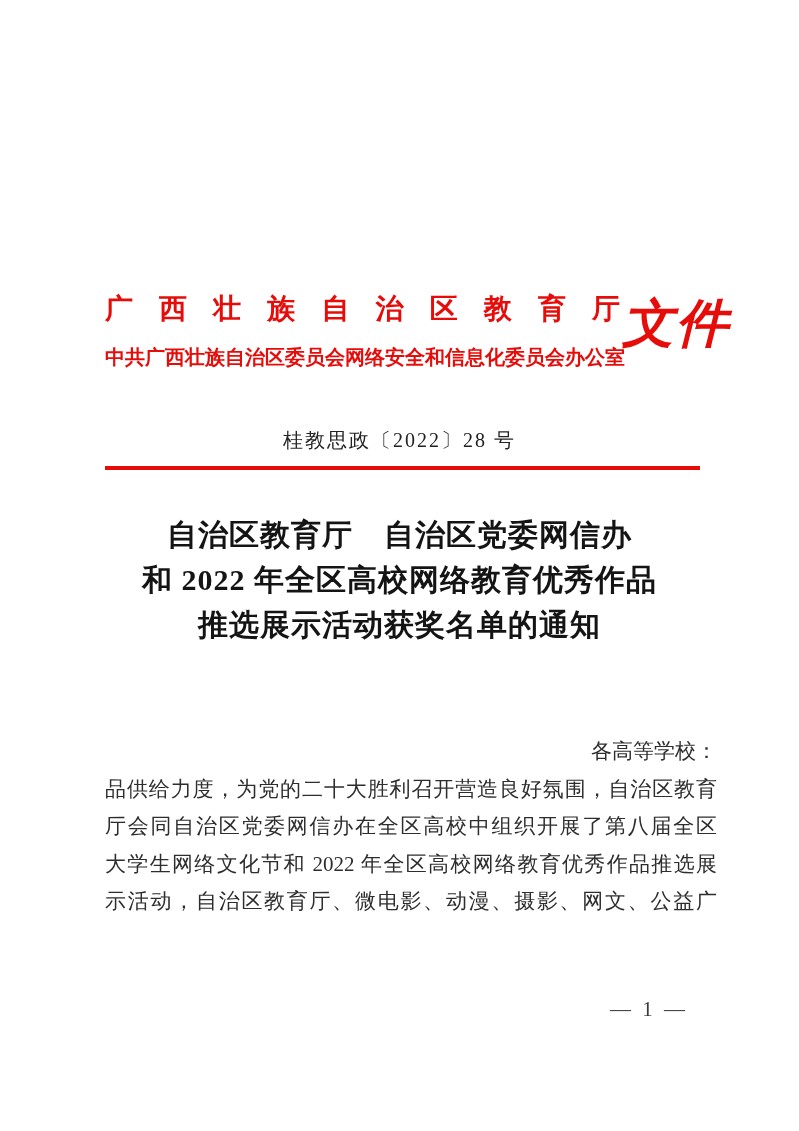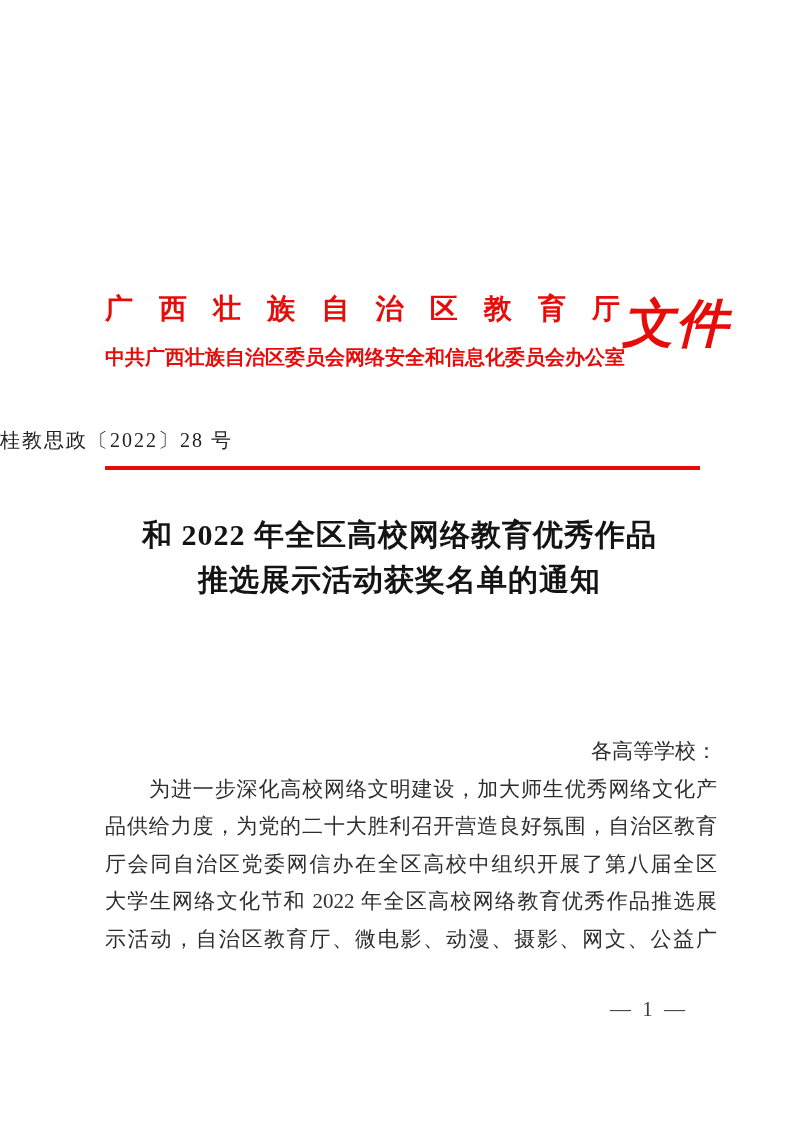--- a/index.html
+++ b/index.html
@@ -53,20 +53,21 @@
     color: var(--red, #e60c0a);
     line-height: 1.1;
   }
 
   
   .doc-number {
     position: absolute;
     left: 0;
     right: 0;
     top: 427px;
+    text-align: center;
     font-size: 20px;
     letter-spacing: 2px;
     color: #222222;
   }
 
   
   .red-line {
     position: absolute;
     left: 105px;
     top: 466px;
@@ -168,27 +169,27 @@
       <span>室</span>
     </div>
 
   <div class="doc-type">文件</div>
 
   <div class="doc-number">桂教思政〔2022〕28 号</div>
 
   <div class="red-line"></div>
 
   <div class="title-block">
+    <div class="title-line">自治区教育厅　自治区党委网信办</div>
     <div class="title-line">和 2022 年全区高校网络教育优秀作品</div>
     <div class="title-line">推选展示活动获奖名单的通知</div>
   </div>
 
   <div class="body-block">
     <div class="salutation">各高等学校：</div>
-    <div class="body-line indent">为进一步深化高校网络文明建设，加大师生优秀网络文化产</div>
     <div class="body-line">品供给力度，为党的二十大胜利召开营造良好氛围，自治区教育</div>
     <div class="body-line">厅会同自治区党委网信办在全区高校中组织开展了第八届全区</div>
     <div class="body-line">大学生网络文化节和 2022 年全区高校网络教育优秀作品推选展</div>
     <div class="body-line">示活动，自治区教育厅、微电影、动漫、摄影、网文、公益广</div>
   </div>
 
   <div class="page-number">— 1 —</div>
 
 </div>
 

